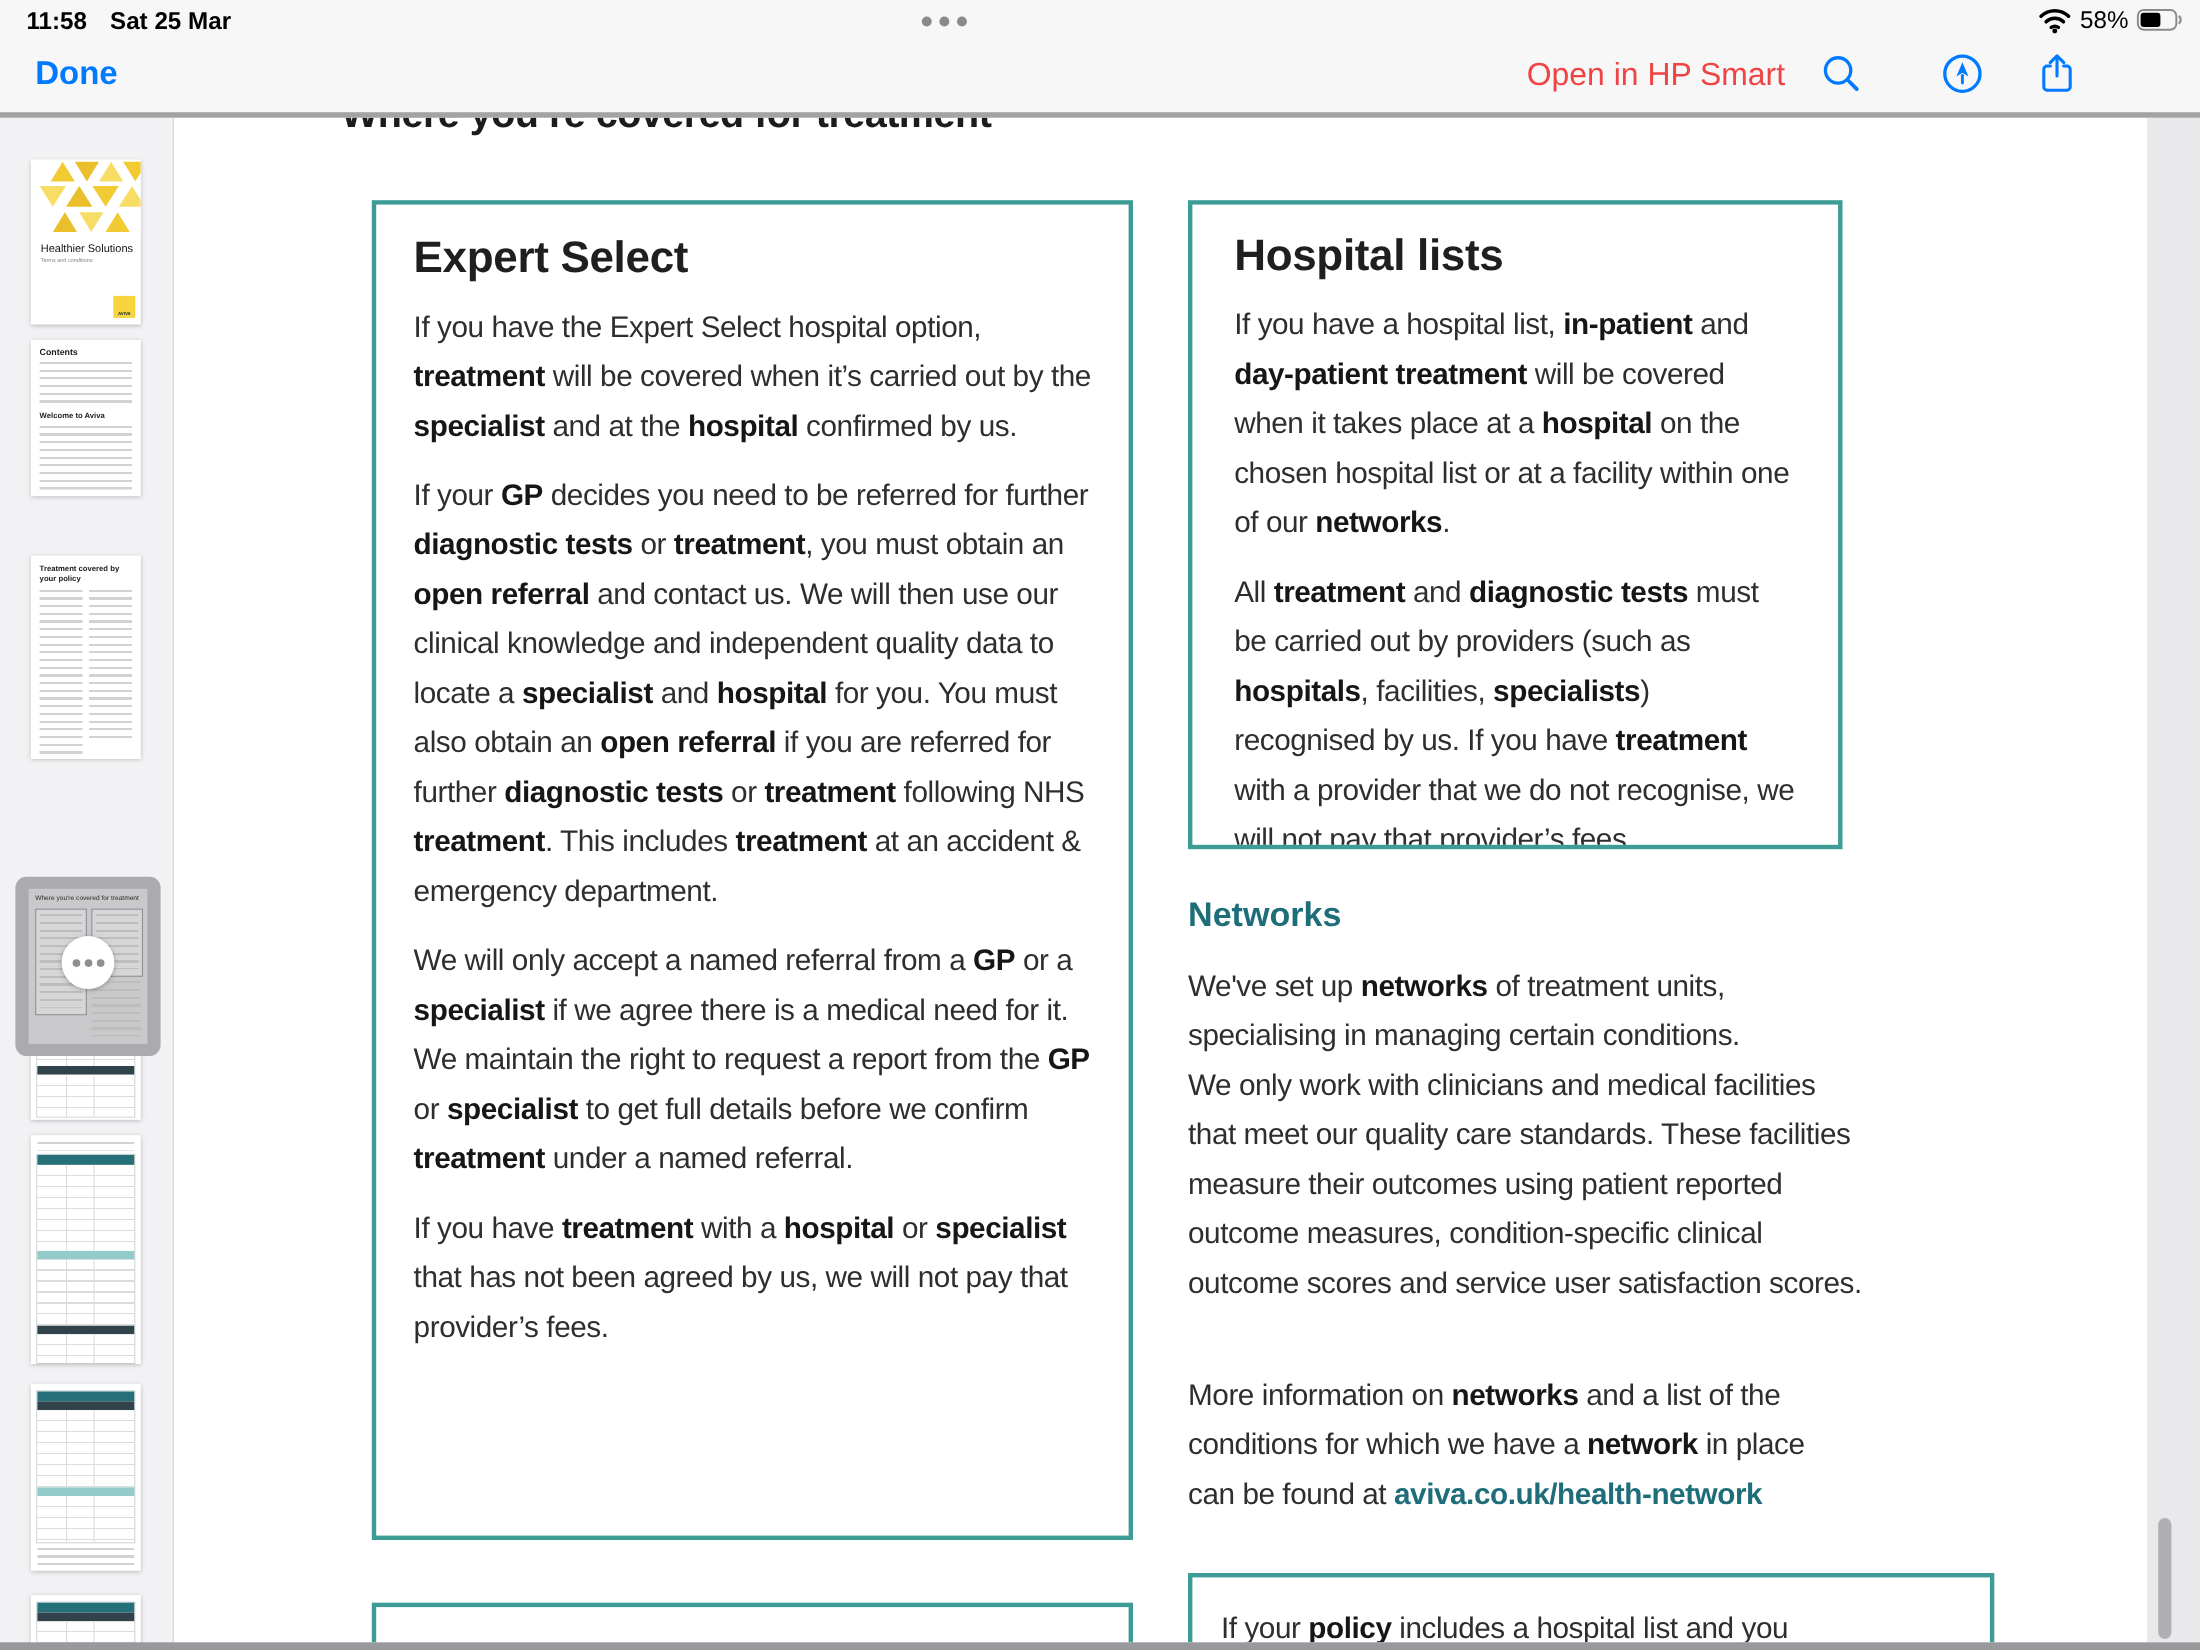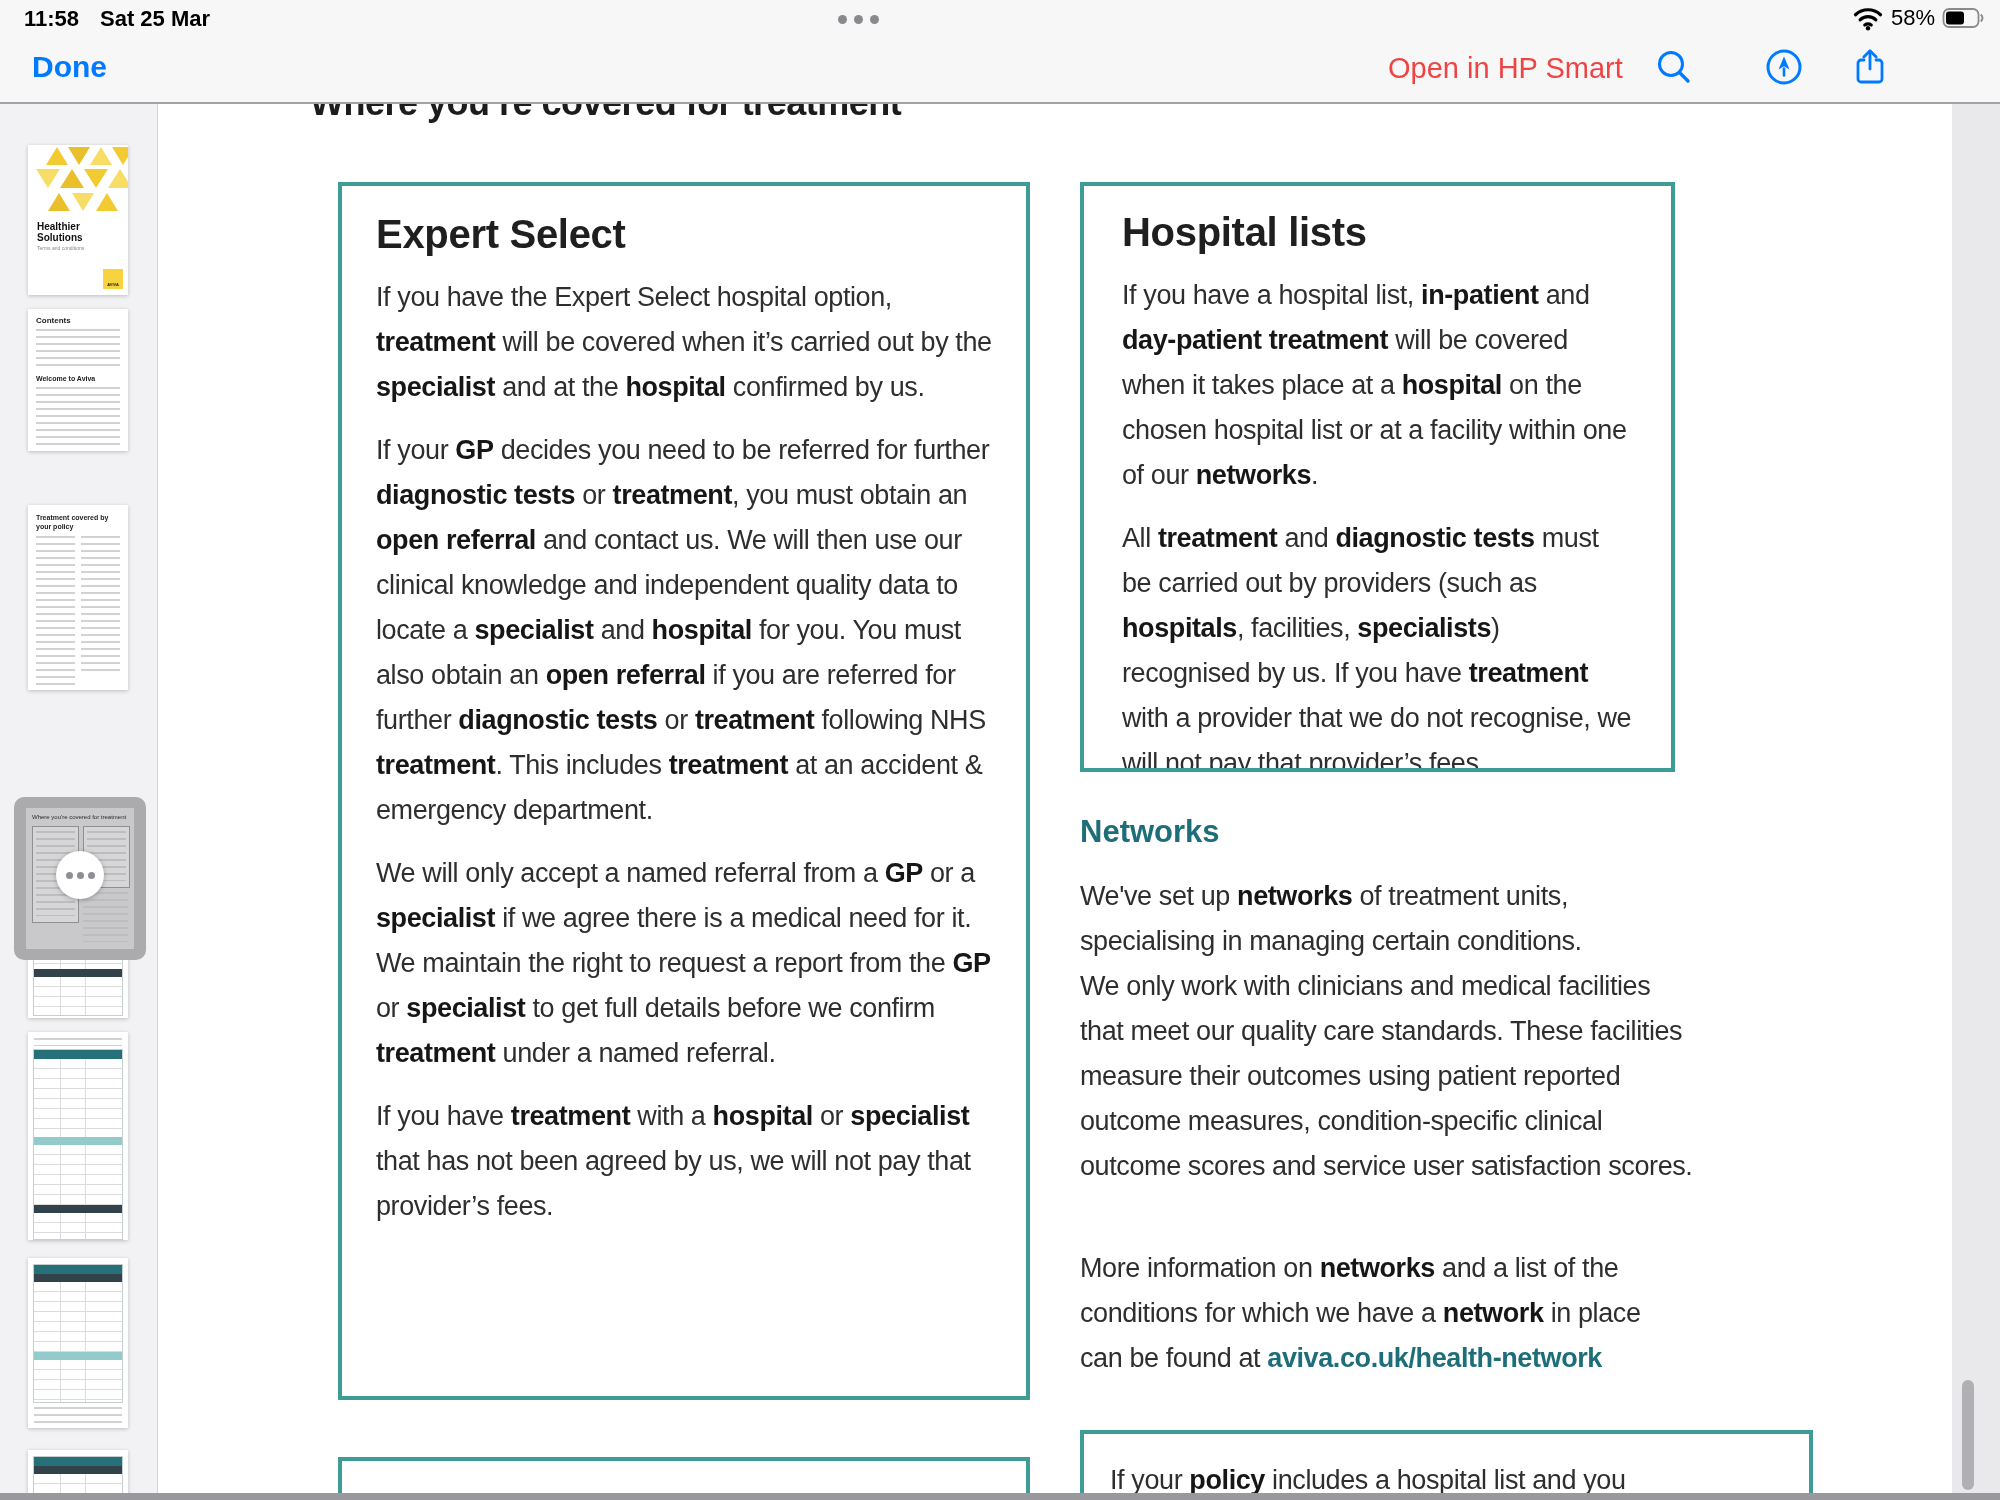--- a/index.html
+++ b/index.html
@@ -1,21 +1,21 @@
 <!DOCTYPE html>
 <html><head>
 <meta charset="utf-8">
 <style>
   html,body{margin:0;padding:0;background:#000;}
   #screen{position:relative;width:2000px;height:1500px;background:#ffffff;overflow:hidden;
     font-family:"Liberation Sans",sans-serif;color:#2b2b2b;}
 
   
   .chrome{position:absolute;left:0;top:0;width:2000px;height:102px;background:#f7f7f8;
-    border-bottom:2px solid #a3a3a3;z-index:30;}
+    border-bottom:5px solid #a3a3a3;z-index:30;}
   .status-time{position:absolute;left:24px;top:6px;font-size:22px;font-weight:700;color:#000;}
   .status-date{position:absolute;left:100px;top:6px;font-size:22px;font-weight:600;color:#000;}
   .mt-dots{position:absolute;left:838px;top:15px;display:flex;gap:7px;}
   .mt-dots i{width:9px;height:9px;border-radius:50%;background:#8a8a8e;}
   .status-right{position:absolute;right:14px;top:5px;display:flex;align-items:center;gap:7px;}
   .status-pct{font-size:22px;font-weight:500;color:#000;}
   .tb-done{position:absolute;left:32px;top:50px;font-size:30px;font-weight:600;color:#007AFF;cursor:pointer;}
   .tb-title{position:absolute;left:628px;top:52px;width:470px;text-align:center;
     font-size:29px;font-weight:700;color:#111;}
   .tb-open{position:absolute;left:1388px;top:52px;font-size:29px;color:#ef4444;cursor:pointer;}
@@ -24,21 +24,21 @@
   
   .sidebar{position:absolute;left:0;top:102px;width:157px;height:1398px;background:#f2f2f4;
     border-right:1px solid #d4d4d6;z-index:10;}
   .thumb{position:absolute;left:28px;width:100px;background:#fff;
     box-shadow:0 1px 4px rgba(0,0,0,.22);overflow:hidden;}
   .tl{background:repeating-linear-gradient(to bottom,#bdbdbd 0 2px,transparent 2px 7px);}
   .tl.lite{background:repeating-linear-gradient(to bottom,#d2d2d2 0 2px,transparent 2px 7px);}
   .thumb .mini-title{font-weight:700;color:#1c1c1c;font-size:8px;line-height:9px;}
   .cover-pattern{position:relative;height:72px;overflow:hidden;background:#fff;}
   .tri{position:absolute;width:0;height:0;}
-  .cover-name{font-size:10px;font-weight:700;color:#111;margin:4px 0 0 9px;}
+  .cover-name{font-size:10px;font-weight:400;color:#111;margin:4px 0 0 9px;}
   .cover-sub{font-size:5px;color:#888;margin:2px 0 0 9px;}
   .cover-logo{position:absolute;right:5px;bottom:6px;width:20px;height:20px;background:#f7d33e;
     color:#123;font-size:4px;font-weight:700;display:flex;align-items:flex-end;justify-content:center;padding-bottom:2px;box-sizing:border-box;}
   .sel-wrap{position:absolute;left:14px;top:695px;width:132px;height:163px;background:#ababad;
     border-radius:10px;z-index:2;}
   .sel-page{position:absolute;left:12px;top:11px;width:108px;height:141px;background:#c9c9cb;overflow:hidden;}
   .sel-box{position:absolute;border:1px solid #8f8f92;background:#d6d6d8;}
   .pgbtn{position:absolute;left:56px;top:749px;width:48px;height:48px;border-radius:50%;background:#fff;
     box-shadow:0 1px 5px rgba(0,0,0,.28);display:flex;align-items:center;justify-content:center;gap:4px;z-index:3;cursor:pointer;}
   .pgbtn i{width:7px;height:7px;border-radius:50%;background:#8e8e93;}

